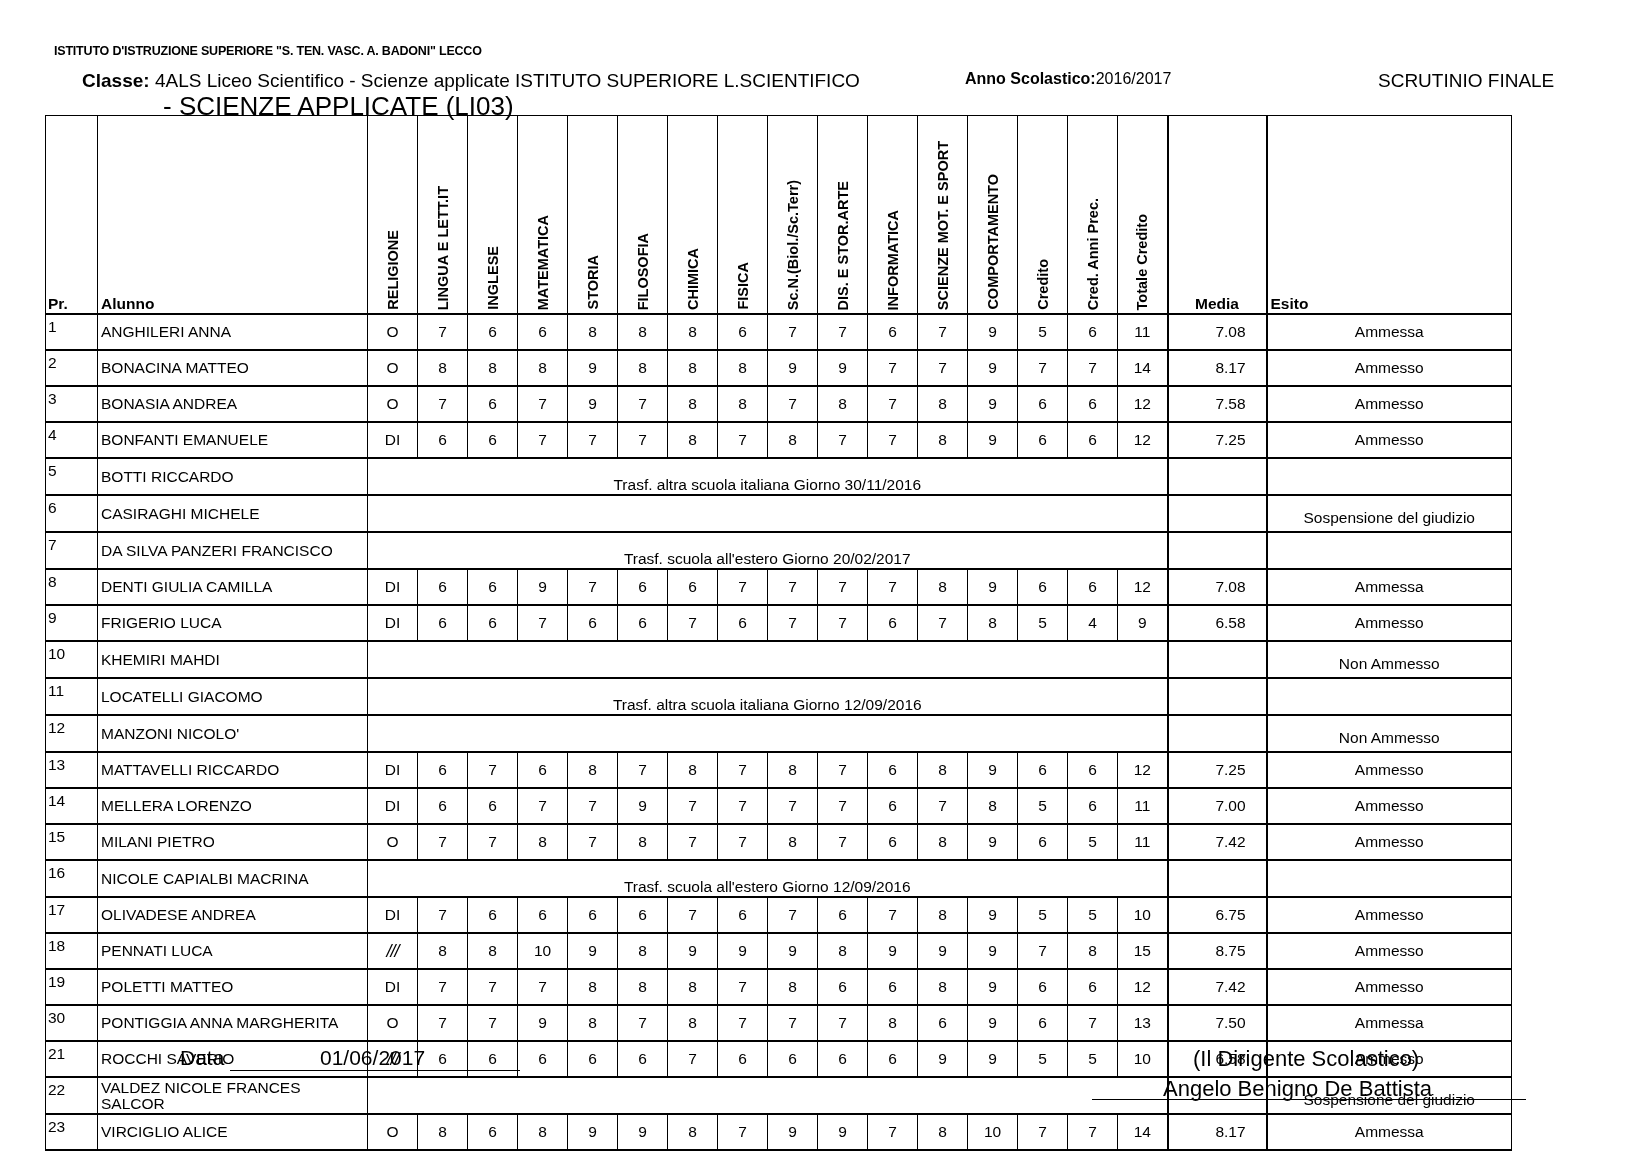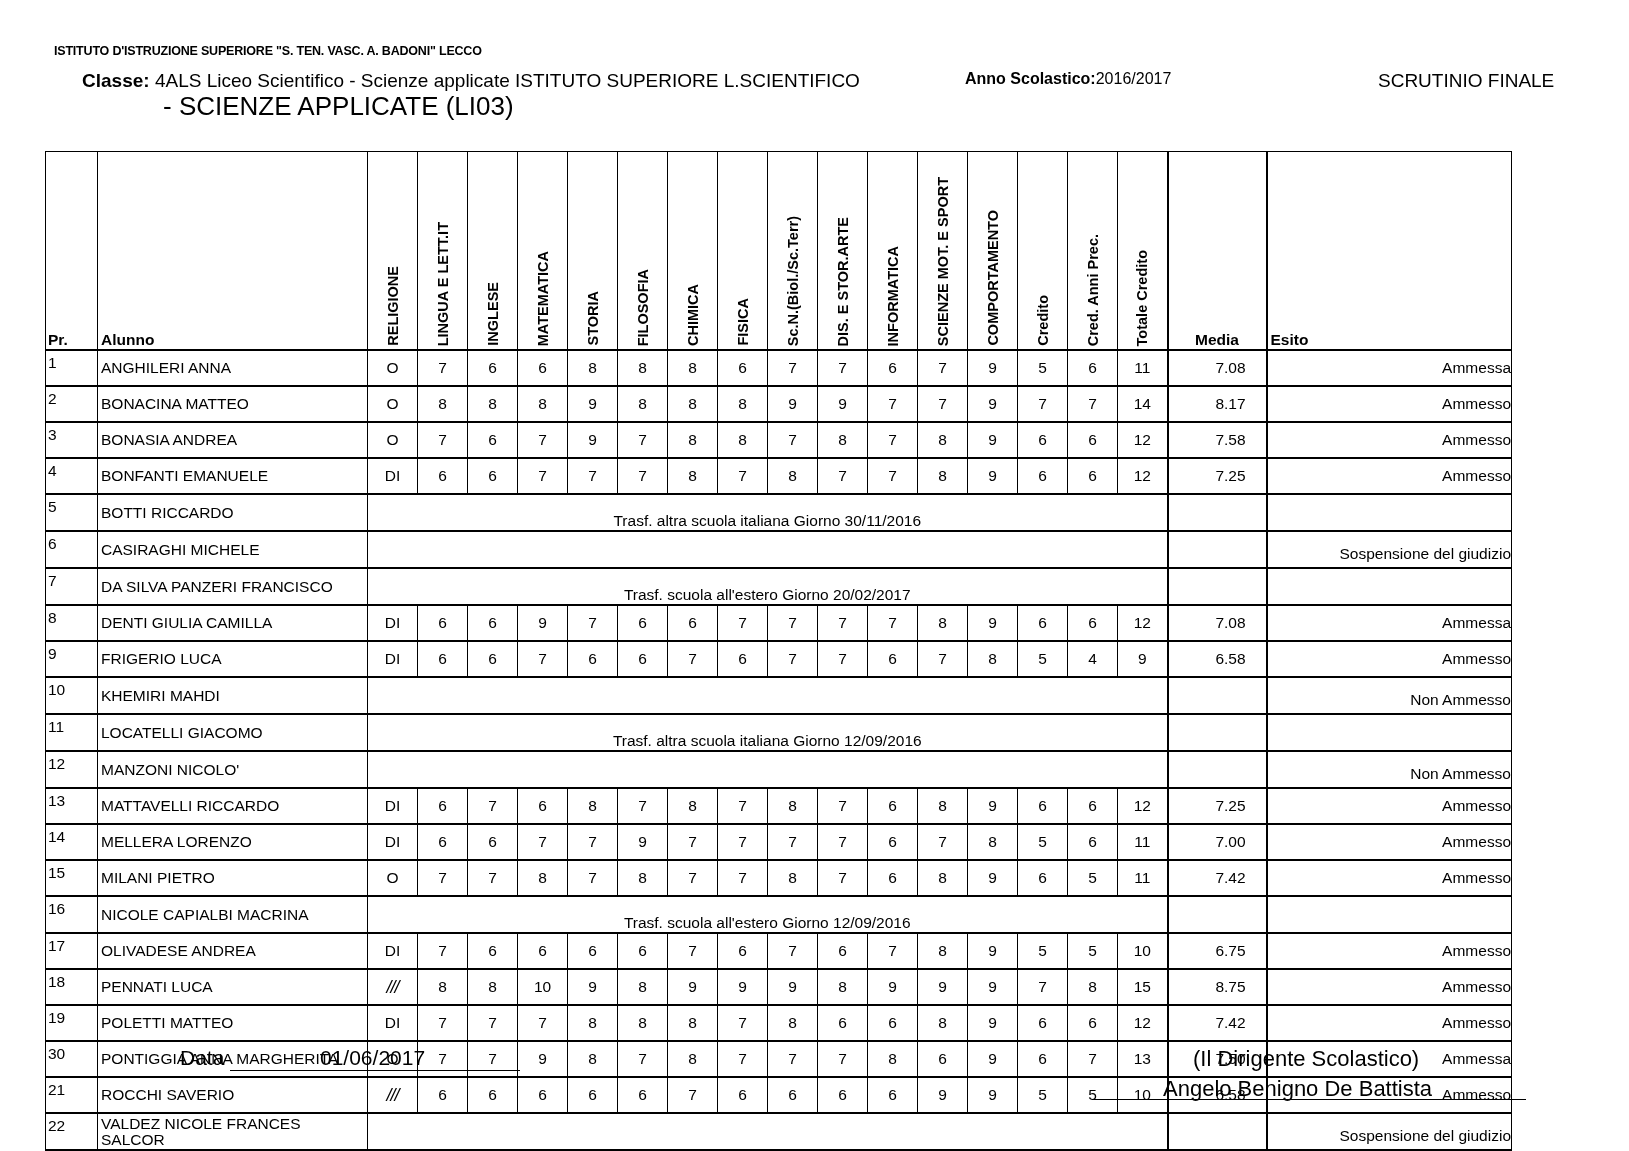--- a/index.html
+++ b/index.html
@@ -7,33 +7,33 @@
          font-family:"Liberation Sans", sans-serif; }
   .abs { position:absolute; white-space:nowrap; }
   #school { left:54px; top:44px; font-size:12.5px; font-weight:bold; letter-spacing:-0.2px; }
   #classe-line { left:82px; top:70px; font-size:19px; }
   #classe-line b { font-weight:bold; }
   #classe-line2 { left:163px; top:91px; font-size:26px; }
   #anno { left:965px; top:70px; font-size:16px; }
   #anno b { font-weight:bold; }
   #scrutinio { left:1378px; top:70px; font-size:19px; }
 
-  table#grades { position:absolute; left:45px; top:115px; border-collapse:collapse; table-layout:fixed; width:1466px;margin-top:36px; }
+  table#grades { position:absolute; left:45px; top:115px; border-collapse:collapse; table-layout:fixed; width:1466px; }
   #grades td, #grades th { border:1px solid #000; padding:0; font-size:15.5px; }
   #grades th { height:197px; vertical-align:bottom; font-weight:bold; }
   #grades tr.data td { height:31px; }
   #grades th.pr, #grades td.pr { text-align:left; padding-left:2px; }
   #grades th.al { text-align:left; padding-left:3px; }
   #grades td.al { text-align:left; padding-left:3px; line-height:16px; }
   #grades td.pr { vertical-align:top; padding-top:3px; }
   .rot { display:block; writing-mode:vertical-rl; transform:rotate(180deg); font-size:14.5px; font-weight:bold;
          margin:0 auto 3px auto; white-space:nowrap; }
   #grades td.g { text-align:center; }
   #grades td.md { text-align:center;padding-left:27px; }
-  #grades td.es { text-align:right; padding-left:0; vertical-align:bottom; padding-bottom:4px; }
+  #grades td.es { text-align:center; padding-left:0; vertical-align:bottom; padding-bottom:4px; }
   #grades td.note { text-align:center; vertical-align:bottom; padding-bottom:0; }
   .slash { font-style:italic; font-size:18px; vertical-align:-3px; letter-spacing:-1px; }
   #grades tbody tr { border-bottom:2px solid #000; }
   #grades thead tr { border-bottom:2.5px solid #000; }
   #grades td.md, #grades th.md { border-left:2px solid #000; }
   #grades td.es, #grades th.es { border-left:2px solid #000; }
   #grades th.md { text-align:center; }
   #grades th.es { text-align:left; padding-left:3px; }
 
   #data-label { left:180px; top:1046px; font-size:21px; }
@@ -494,20 +494,42 @@
         <td class="md">6.58</td>
         <td class="es" style="vertical-align: middle; padding-bottom: 0px;">Ammesso</td>
       </tr>
       <tr class="data">
         <td class="pr">22</td>
         <td class="al">VALDEZ NICOLE FRANCES SALCOR</td>
         <td class="note" colspan="16"></td>
         <td class="md"></td>
         <td class="es">Sospensione del giudizio</td>
       </tr>
+      <tr class="data">
+        <td class="pr">23</td>
+        <td class="al">VIRCIGLIO ALICE</td>
+        <td class="g">O</td>
+        <td class="g">8</td>
+        <td class="g">6</td>
+        <td class="g">8</td>
+        <td class="g">9</td>
+        <td class="g">9</td>
+        <td class="g">8</td>
+        <td class="g">7</td>
+        <td class="g">9</td>
+        <td class="g">9</td>
+        <td class="g">7</td>
+        <td class="g">8</td>
+        <td class="g">10</td>
+        <td class="g">7</td>
+        <td class="g">7</td>
+        <td class="g">14</td>
+        <td class="md">8.17</td>
+        <td class="es" style="vertical-align: middle; padding-bottom: 0px;">Ammessa</td>
+      </tr>
     </tbody>
 </table>
 
 <div id="data-label" class="abs">Data</div>
 <div id="data-line"></div>
 <div id="data-value" class="abs">01/06/2017</div>
 <div id="dirigente" class="abs">(Il Dirigente Scolastico)</div>
 <div id="nome" class="abs">Angelo Benigno De Battista</div>
 <div id="nome-line"></div>
 

